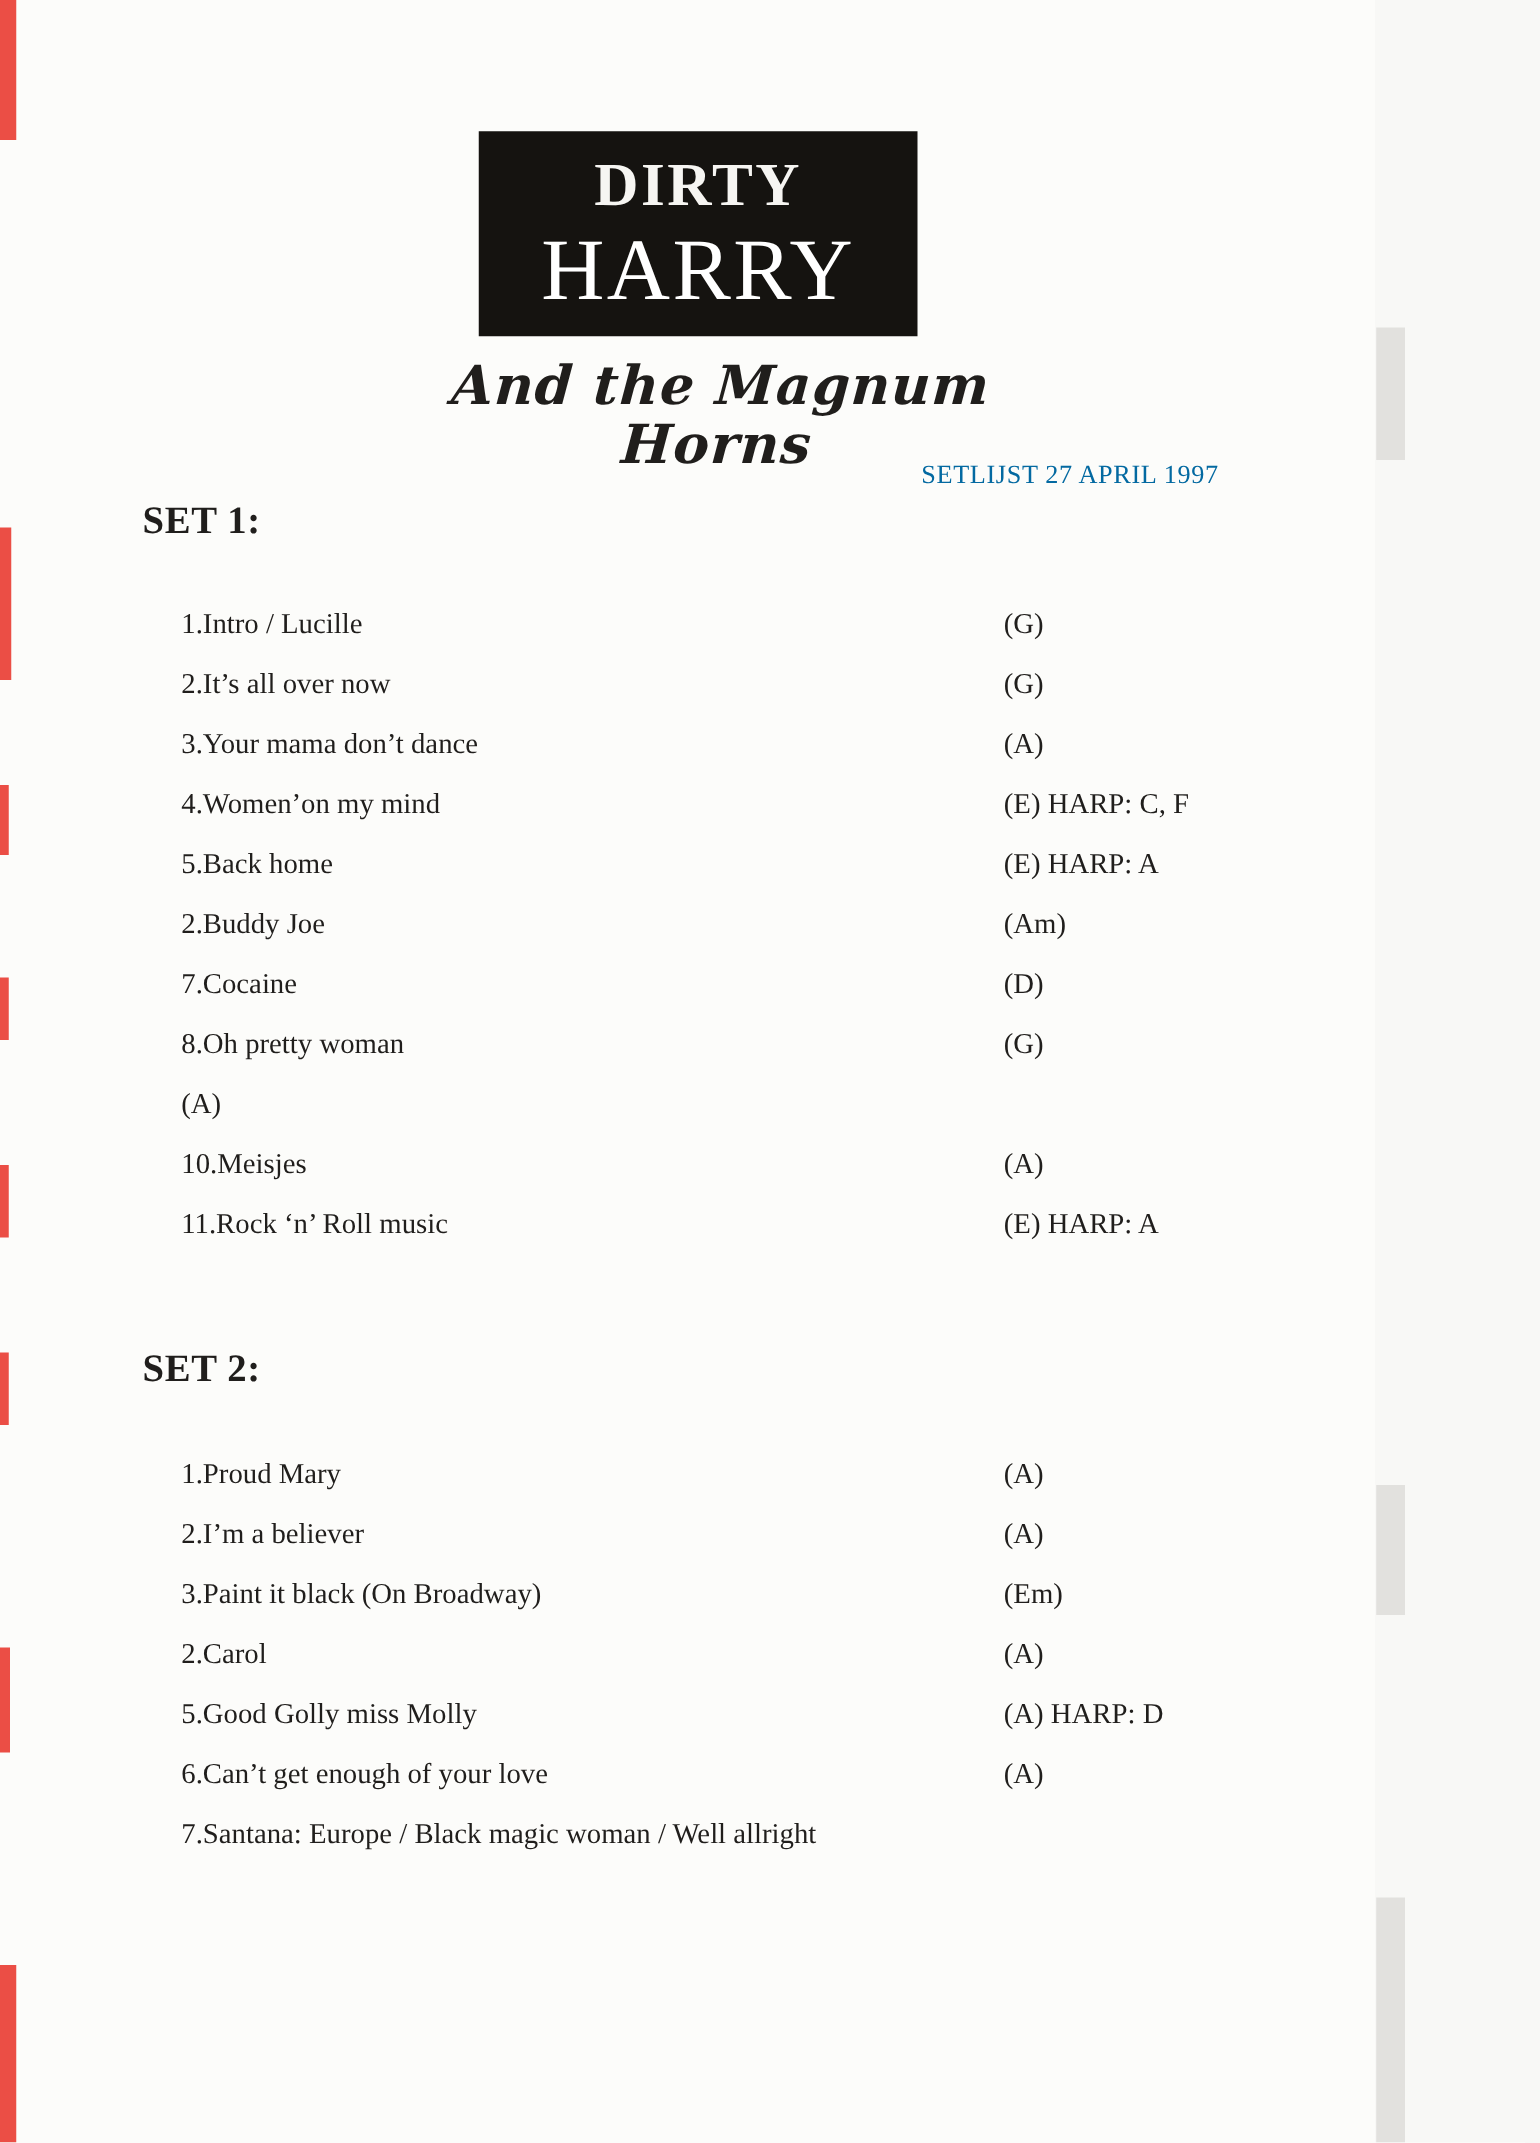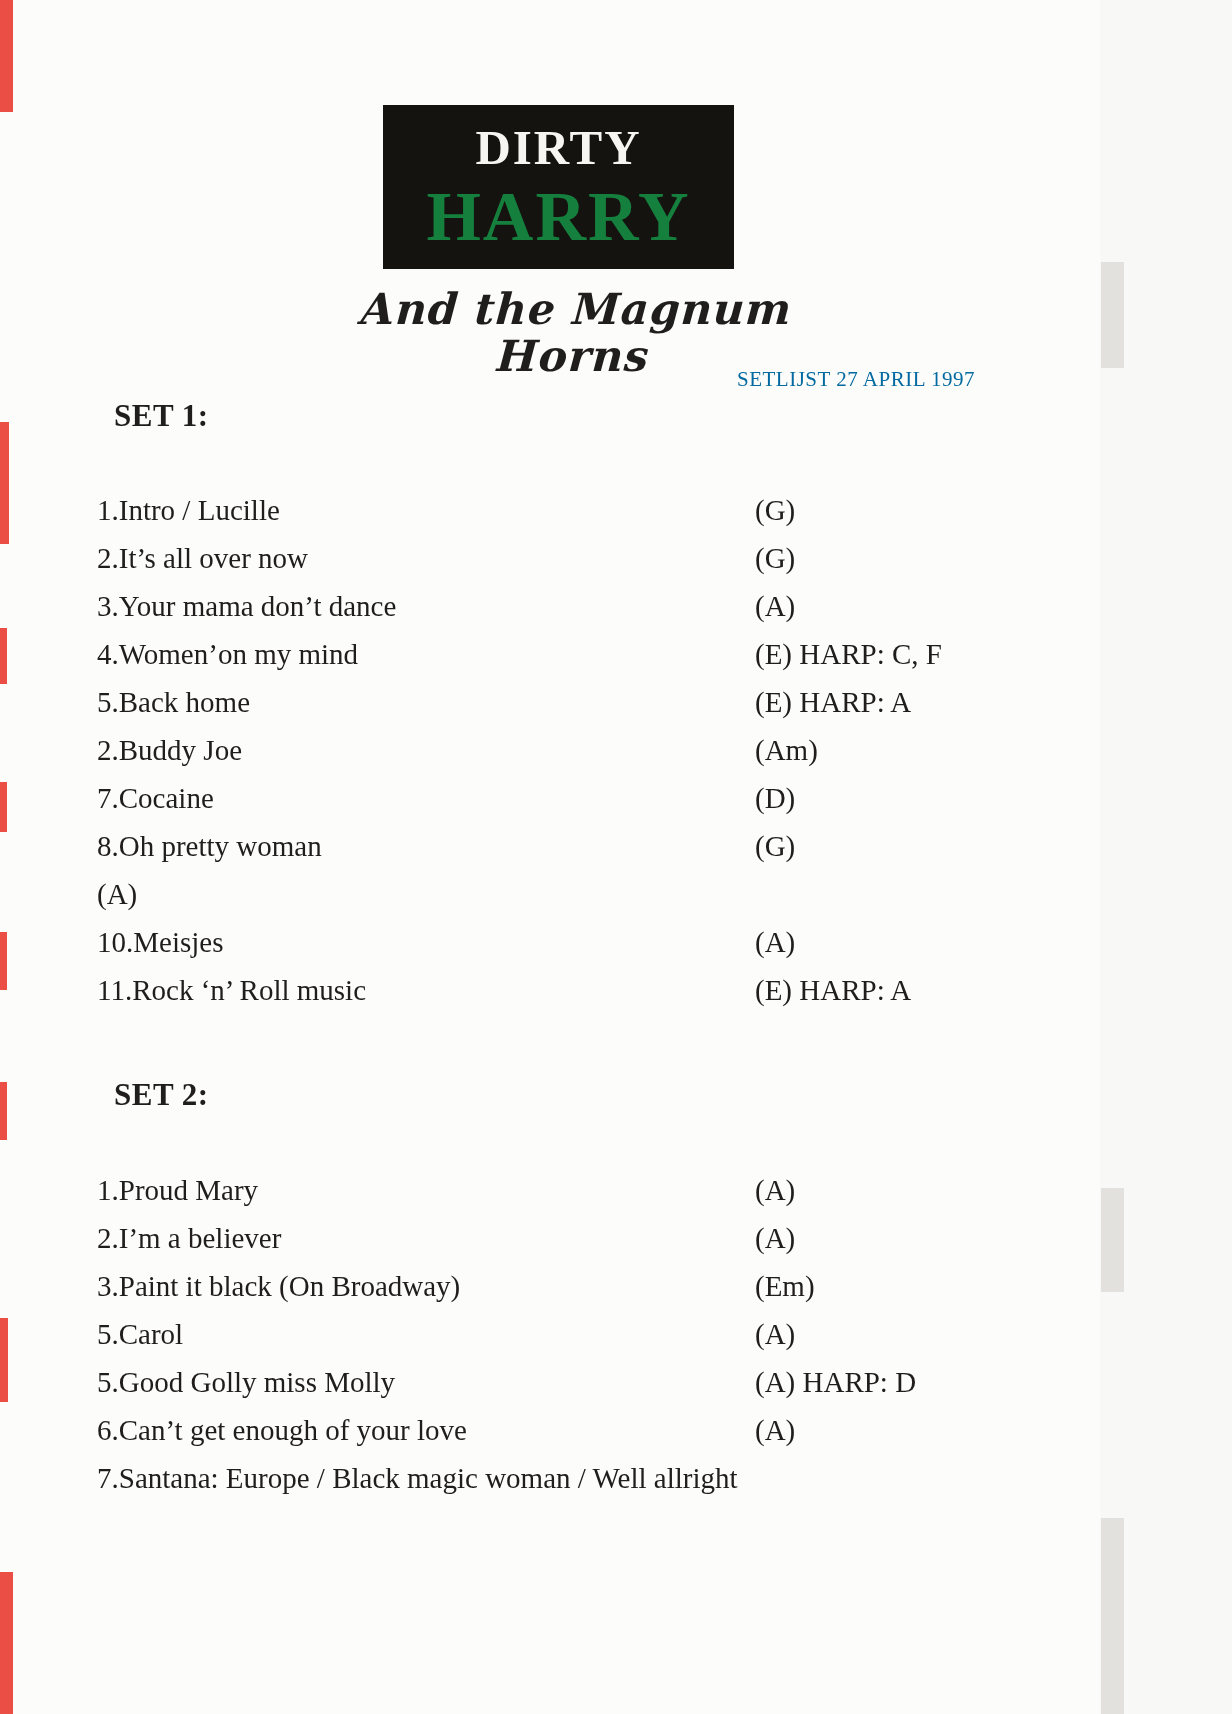--- a/index.html
+++ b/index.html
@@ -32,21 +32,21 @@
     position: absolute; left: 383px; top: 105px; width: 351px; height: 164px;
     background: #151310;
     display: flex; flex-direction: column; align-items: center; justify-content: center;
     gap: 10px;
   }
   .logo-line1 {
     color: #f6f5f2; font-weight: bold; font-size: 49px; line-height: 1;
     letter-spacing: 2px;
   }
   .logo-line2 {
-    color: #15803d; font-weight: bold; font-size: 70px; line-height: 1;
+    color: #ffffff; font-weight: normal; font-size: 70px; line-height: 1;
     letter-spacing: 2px;
   }
   .tagline {
     position: absolute; left: 340px; top: 286px; width: 470px;
     text-align: center;
     font-family: "DejaVu Serif", serif;
     font-style: italic; font-weight: bold;
     font-size: 43px; line-height: 1.1; letter-spacing: 1px;
     transform: skewX(-4deg);
   }
@@ -59,22 +59,22 @@
   .set-section { position: absolute; left: 97px; }
   .set-heading {
     font-weight: bold; font-size: 31px; line-height: 1; letter-spacing: 0.5px; margin-left: 17px;
   }
   #set-0 { top: 400px; }
   #set-0 .song-list { position: absolute; top: 86px; left: 0; }
   #set-1 { top: 1079px; }
   #set-1 .song-list { position: absolute; top: 87px; left: 0; }
 
   .song-row {
-    display: flex; height: 48px; align-items: center;
-    font-size: 29px; white-space: nowrap;
+    display: flex; height: 48px; 
+    font-size: 23px; white-space: nowrap; margin-left: 48px;
   }
   .song-title { width: 658px; flex: none; }
   .song-key { flex: none; }
 </style>
 </head>
 <body>
 
 <div class="page">
 
   <div class="right-shade"></div>
@@ -158,21 +158,21 @@
         </div>
         <div class="song-row">
           <div class="song-title">2.I’m a believer</div>
           <div class="song-key">(A)</div>
         </div>
         <div class="song-row">
           <div class="song-title">3.Paint it black (On Broadway)</div>
           <div class="song-key">(Em)</div>
         </div>
         <div class="song-row">
-          <div class="song-title">5.Carol</div>
+          <div class="song-title">2.Carol</div>
           <div class="song-key">(A)</div>
         </div>
         <div class="song-row">
           <div class="song-title">5.Good Golly miss Molly</div>
           <div class="song-key">(A) HARP: D</div>
         </div>
         <div class="song-row">
           <div class="song-title">6.Can’t get enough of your love</div>
           <div class="song-key">(A)</div>
         </div>

